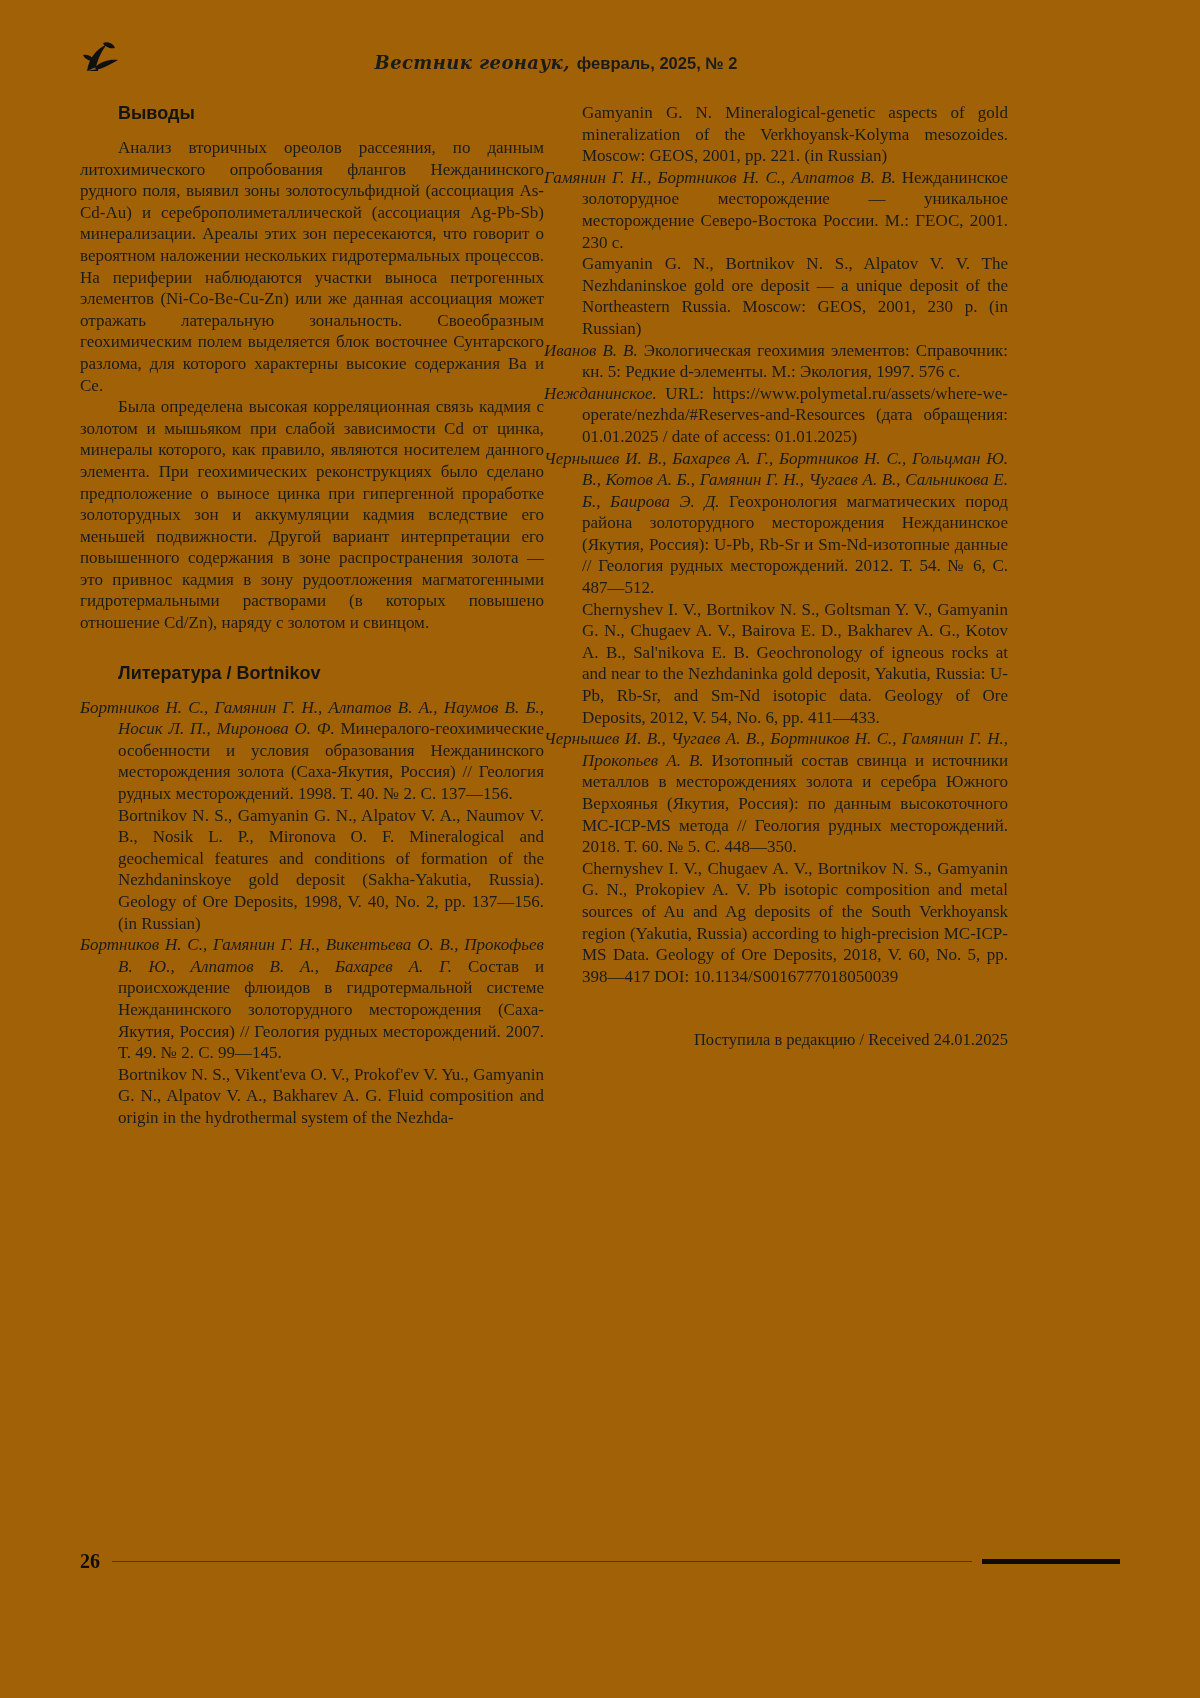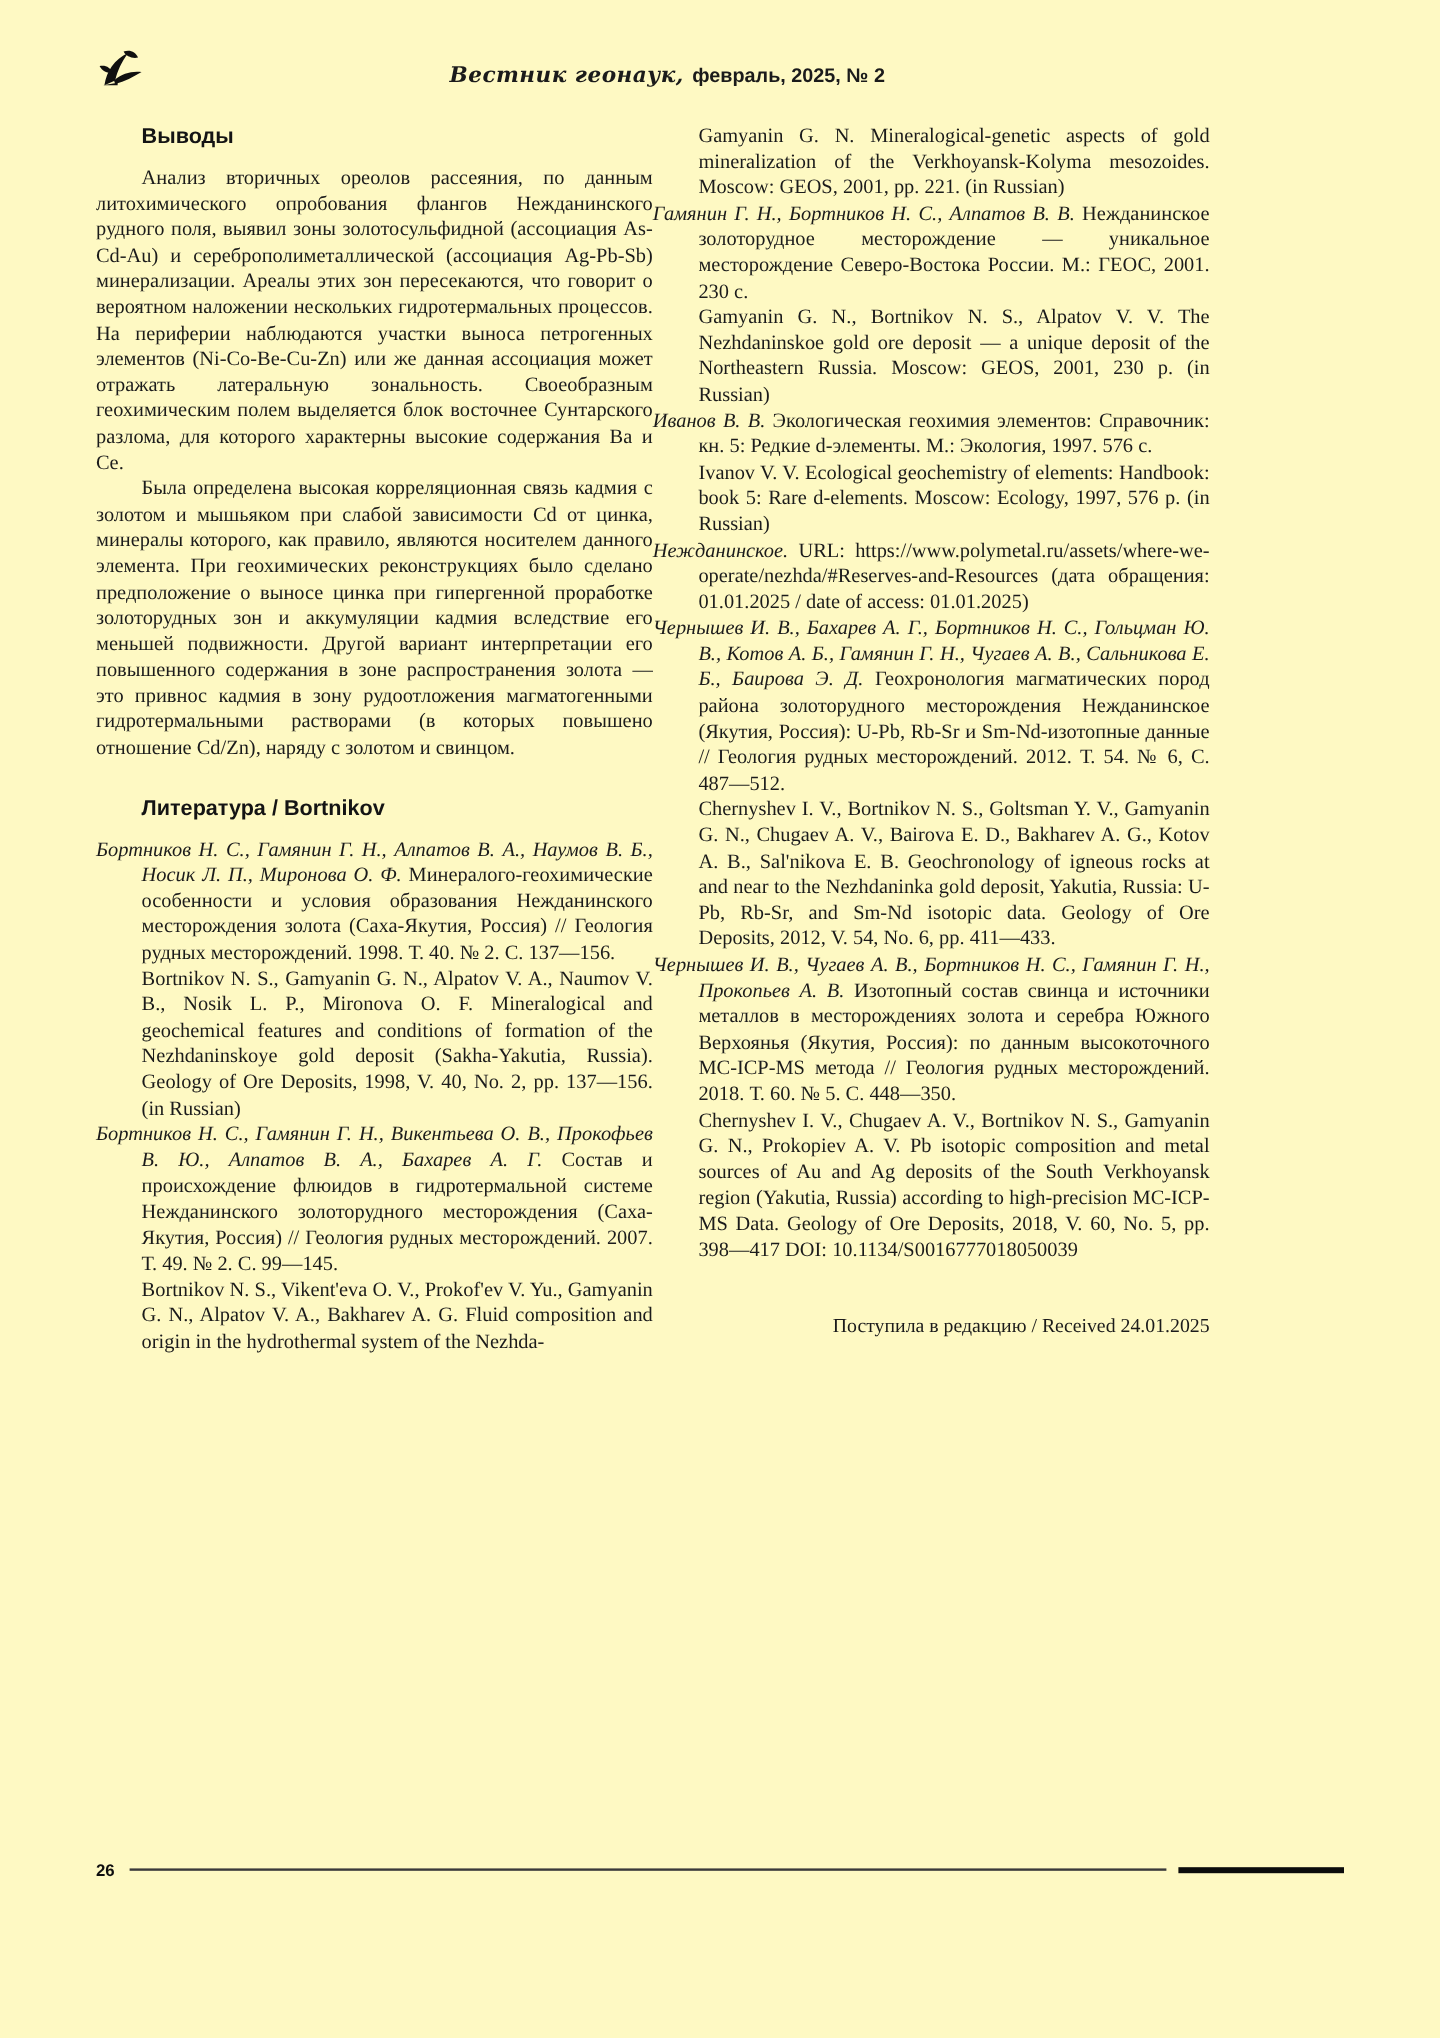--- a/index.html
+++ b/index.html
@@ -1,21 +1,21 @@
 <!DOCTYPE html>
 <html lang="ru"><head>
 <meta charset="utf-8">
 <style>
   * { margin: 0; padding: 0; box-sizing: border-box; }
   html, body { background: #ffffff; }
   .page {
     position: relative;
     width: 1200px;
     height: 1698px;
-    background: #fef9c3;
+    background: #a16207;
     color: #1b1b1b;
     font-family: "Liberation Serif", serif;
     overflow: hidden;
   }
   .content { position: absolute; left: 80px; top: 40px; width: 952px; }
 
   
   .page-header { position: relative; height: 46px; }
   .logo { position: absolute; left: 0px; top: 0px; }
   .journal-title { text-align: center; padding-top: 12px; white-space: nowrap; }
@@ -48,22 +48,22 @@
   .authors { font-style: italic; }
 
   .received { text-align: right; margin-top: 42px; font-size: 16.5px; }
 
   
   .page-footer {
     position: absolute; left: 80px; top: 1550px; width: 1040px;
     display: flex; align-items: center; gap: 12px;
   }
   .page-num {
-    font-family: Liberation Sans, sans-serif;
-    font-weight: 700; font-size: 14px; color: #0e0e0e;
+    font-family: Liberation Serif, serif;
+    font-weight: 700; font-size: 20px; color: #0e0e0e;
   }
   .footer-rule { flex: 1; height: 1.5px; background: #3a3a3a; }
   .footer-rule-thick { width: 138px; height: 5px; background: #0c0c0c; margin-left: -2px; }
 </style>
 </head>
 <body>
 
 <div class="page">
   <div class="content">
 
@@ -109,21 +109,20 @@
           <p class="ref-en">Gamyanin G. N. Mineralogical-genetic aspects of gold mineralization of the Verkhoyansk-Kolyma mesozoides. Moscow: GEOS, 2001, pp. 221. (in Russian)</p>
         </div>
 
         <div class="ref">
           <p class="ref-ru"><em class="authors">Гамянин Г. Н., Бортников Н. С., Алпатов В. В.</em> <span>Нежданинское золоторудное месторождение — уникальное месторождение Северо-Востока России. М.: ГЕОС, 2001. 230 с.</span></p>
           <p class="ref-en">Gamyanin G. N., Bortnikov N. S., Alpatov V. V. The Nezhdaninskoe gold ore deposit — a unique deposit of the Northeastern Russia. Moscow: GEOS, 2001, 230 p. (in Russian)</p>
         </div>
 
         <div class="ref">
           <p class="ref-ru"><em class="authors">Иванов В. В.</em> <span>Экологическая геохимия элементов: Справочник: кн. 5: Редкие d-элементы. М.: Экология, 1997. 576 с.</span></p>
-          <p class="ref-en">Ivanov V. V. Ecological geochemistry of elements: Handbook: book 5: Rare d-elements. Moscow: Ecology, 1997, 576 p. (in Russian)</p>
         </div>
 
         <div class="ref">
           <p class="ref-ru"><em class="authors">Нежданинское.</em> <span>URL: https://www.polymetal.ru/assets/where-we-operate/nezhda/#Reserves-and-Resources (дата обращения: 01.01.2025 / date of access: 01.01.2025)</span></p>
         </div>
 
         <div class="ref">
           <p class="ref-ru"><em class="authors">Чернышев И. В., Бахарев А. Г., Бортников Н. С., Гольцман Ю. В., Котов А. Б., Гамянин Г. Н., Чугаев А. В., Сальникова Е. Б., Баирова Э. Д.</em> <span>Геохронология магматических пород района золоторудного месторождения Нежданинское (Якутия, Россия): U-Pb, Rb-Sr и Sm-Nd-изотопные данные // Геология рудных месторождений. 2012. Т. 54. № 6, С. 487—512.</span></p>
           <p class="ref-en">Chernyshev I. V., Bortnikov N. S., Goltsman Y. V., Gamyanin G. N., Chugaev A. V., Bairova E. D., Bakharev A. G., Kotov A. B., Sal'nikova E. B. Geochronology of igneous rocks at and near to the Nezhdaninka gold deposit, Yakutia, Russia: U-Pb, Rb-Sr, and Sm-Nd isotopic data. Geology of Ore Deposits, 2012, V. 54, No. 6, pp. 411—433.</p>
         </div>

